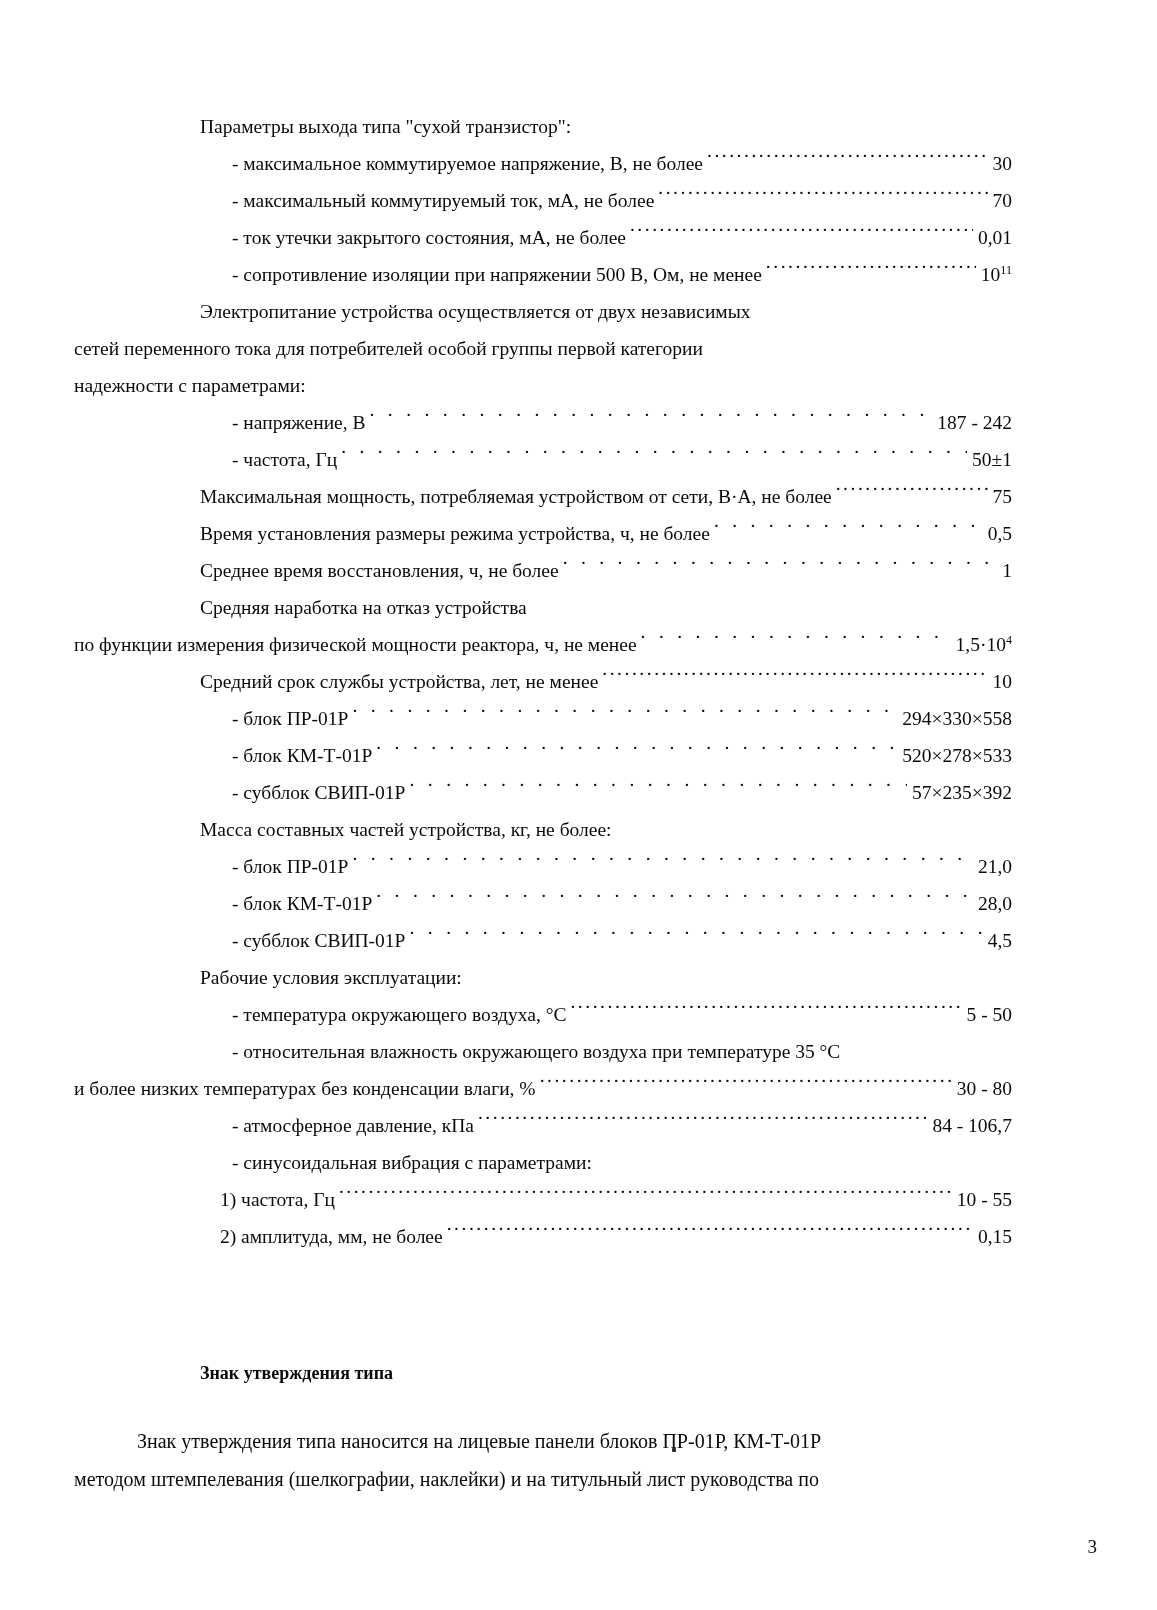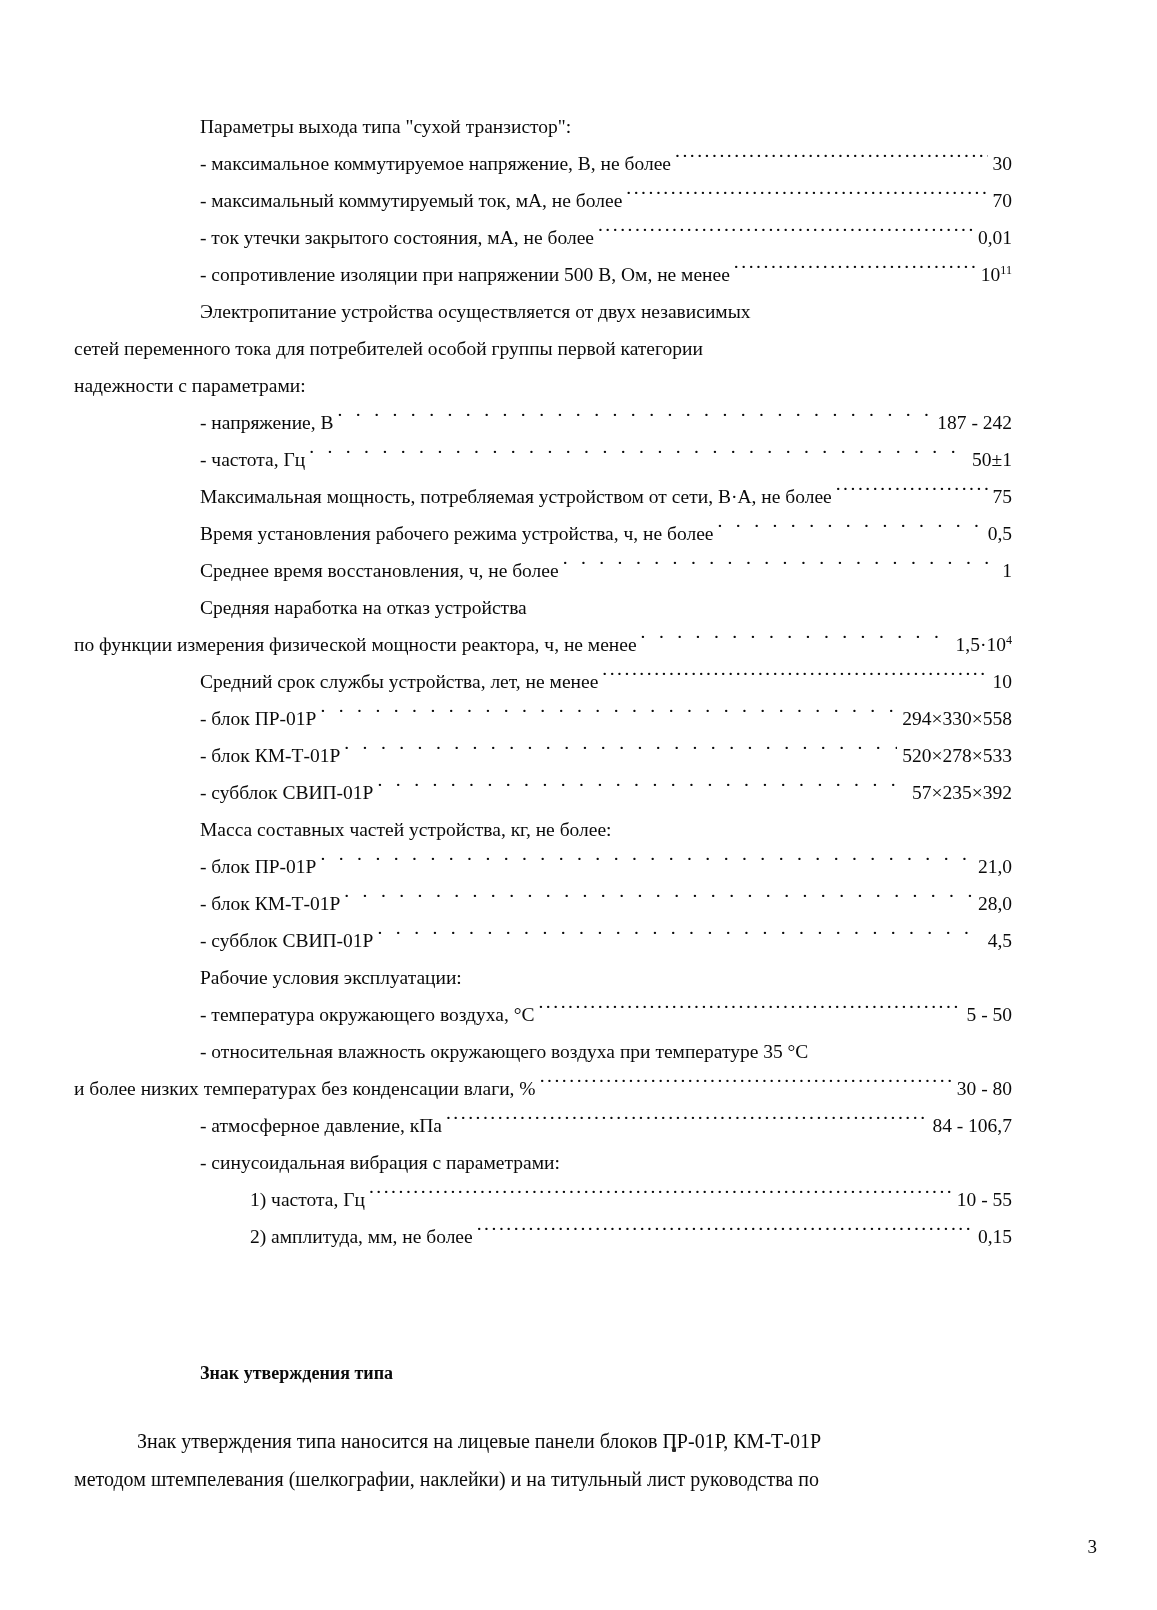--- a/index.html
+++ b/index.html
@@ -61,22 +61,22 @@
     text-align: left;
   }
 
   
   .plain {
     font-size: 19.5px;
     line-height: 37px;
     white-space: nowrap;
   }
   .ind1 { margin-left: 63px; }
-  .ind2 { margin-left: 63px; }
-  .ind3 { margin-left: 113px; }
+  .ind2 { margin-left: 95px; }
+  .ind3 { margin-left: 83px; }
 
   
   .full {
     margin-left: -63px;
   }
 
   sup {
     font-size: 0.62em;
     vertical-align: super;
     line-height: 0;
@@ -166,21 +166,21 @@
       <span class="value">50±1</span>
     </div>
 
     <div class="line ind1">
       <span class="label">Максимальная мощность, потребляемая устройством от сети, В·А, не более</span>
       <span class="leader"></span>
       <span class="value">75</span>
     </div>
 
     <div class="line ind1 sparse">
-      <span class="label">Время установления рабочего режима устройства, ч, не более</span>
+      <span class="label">Время установления размеры режима устройства, ч, не более</span>
       <span class="leader"></span>
       <span class="value">0,5</span>
     </div>
 
     <div class="line ind1 sparse">
       <span class="label">Среднее время восстановления, ч, не более</span>
       <span class="leader"></span>
       <span class="value">1</span>
     </div>
 

